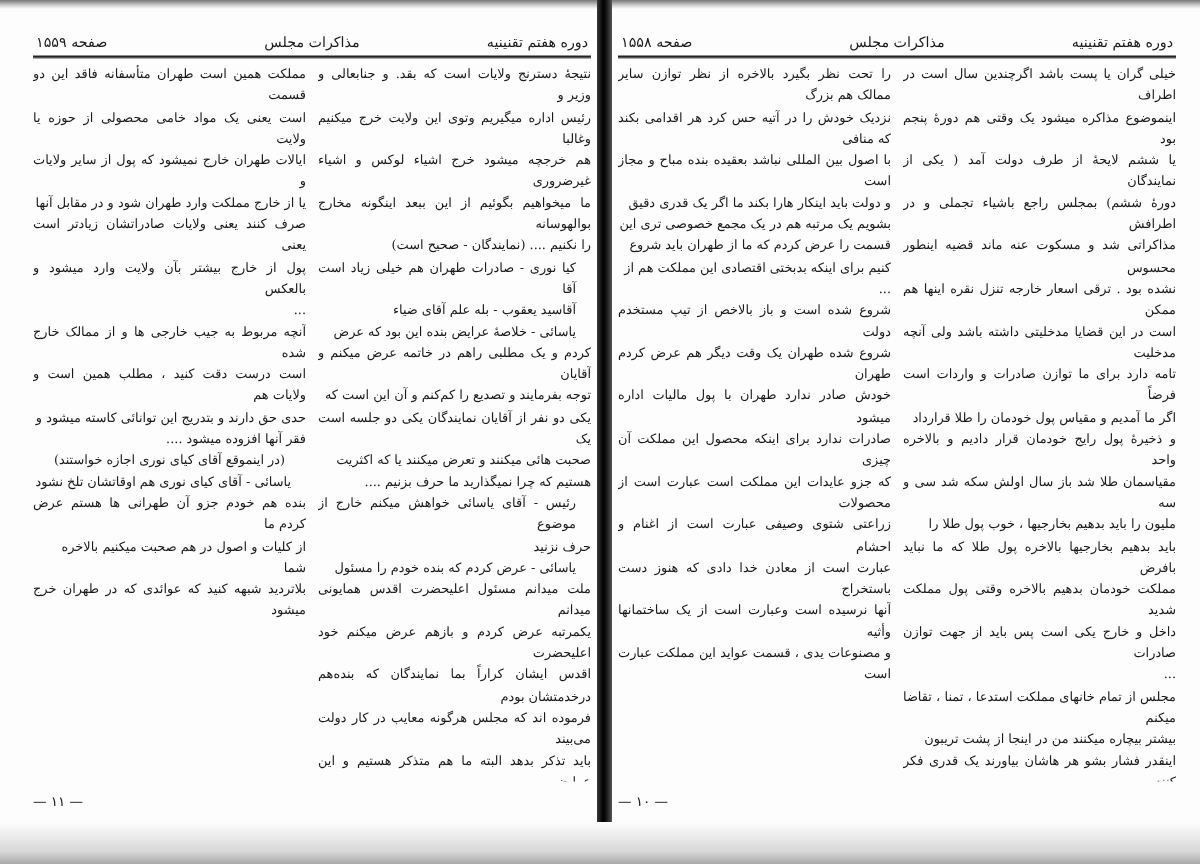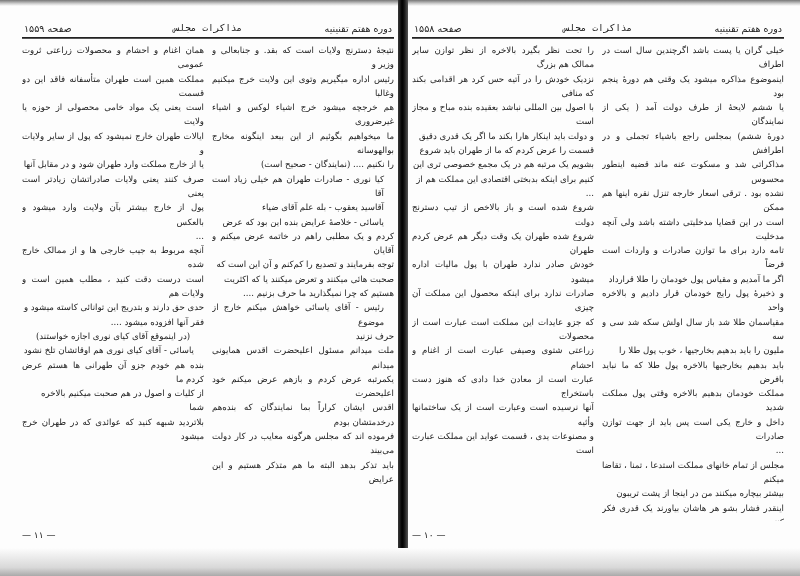--- a/index.html
+++ b/index.html
@@ -17,21 +17,21 @@
     
     .gutter { position: absolute; left: 398px; top: 0; width: 10px; height: 576px;
       background: linear-gradient(to right, #3a3a3a 0%, #000 40%, #111 60%, #555 100%); }
 
     .page { position: absolute; top: 18px; height: 520px; direction: rtl; }
     .page.left  { left: 22px;  width: 372px; }
     .page.right { left: 412px; width: 372px; }
 
     .running-head { position: relative; height: 16px; font-size: 9.5px; display: flex;
       justify-content: space-between; align-items: flex-end; padding: 0 2px; }
-    .running-head .center { position: absolute; left: 0; right: 0; text-align: center; bottom: 0; font-family: Liberation Mono, monospace; }
+    .running-head .center { position: absolute; left: 0; right: 0; text-align: center; bottom: 0; }
     .head-rule { height: 2px; border-top: 1.5px solid #222; border-bottom: 0.5px solid #555; margin-top: 3px; margin-bottom: 4px; }
 
     .columns { display: flex; flex-direction: row; gap: 8px; height: 478px; }
     .col { flex: 1; font-size: 8.6px; line-height: 14.3px; text-align: justify; overflow: hidden;
       font-family: "DejaVu Serif", serif; }
     .indent { padding-right: 10px; display: block; }
     .center-line { text-align: center; display: block; }
 
     .folio { position: absolute; bottom: -2px; left: 0; right: 0; text-align: left; font-size: 9px; direction: ltr; }
   </style>
@@ -53,32 +53,33 @@
           <span style="display: block;">نتیجهٔ دسترنج ولایات است که بقد. و جنابعالی و وزیر و</span>
           <span style="display: block;">رئیس اداره میگیریم وتوی این ولایت خرج میکنیم وغالبا</span>
           <span style="display: block;">هم خرجچه میشود خرج اشیاء لوکس و اشیاء غیرضروری</span>
           <span style="display: block;">ما میخواهیم بگوئیم از این ببعد اینگونه مخارج بوالهوسانه</span>
           <span style="display: block;">را نکنیم .... (نمایندگان - صحیح است)</span>
           <span class="indent" style="display: block;">کیا نوری - صادرات طهران هم خیلی زیاد است آقا</span>
           <span class="indent" style="display: block;">آقاسید یعقوب - بله علم آقای ضیاء</span>
           <span class="indent" style="display: block;">یاسائی - خلاصهٔ عرایض بنده این بود که عرض</span>
           <span style="display: block;">کردم و یک مطلبی راهم در خاتمه عرض میکنم و آقایان</span>
           <span style="display: block;">توجه بفرمایند و تصدیع را کم‌کنم و آن این است که</span>
+          <span style="display: block;">یکی دو نفر از آقایان نمایندگان یکی دو جلسه است یک</span>
           <span style="display: block;">صحبت هائی میکنند و تعرض میکنند یا که اکثریت</span>
           <span style="display: block;">هستیم که چرا نمیگذارید ما حرف بزنیم ....</span>
           <span class="indent" style="display: block;">رئیس - آقای یاسائی خواهش میکنم خارج از موضوع</span>
           <span style="display: block;">حرف نزنید</span>
+          <span class="indent" style="display: block;">یاسائی - عرض کردم که بنده خودم را مسئول</span>
           <span style="display: block;">ملت میدانم مسئول اعلیحضرت اقدس همایونی میدانم</span>
           <span style="display: block;">یکمرتبه عرض کردم و بازهم عرض میکنم خود اعلیحضرت</span>
           <span style="display: block;">اقدس ایشان کراراً بما نمایندگان که بنده‌هم درخدمتشان بودم</span>
           <span style="display: block;">فرموده اند که مجلس هرگونه معایب در کار دولت می‌بیند</span>
           <span style="display: block;">باید تذکر بدهد البته ما هم متذکر هستیم و این عرایض</span>
         </div>
       <div class="col">
-          <span style="display: block;">همان اغنام و احشام و محصولات زراعتی ثروت عمومی</span>
           <span style="display: block;">مملکت همین است طهران متأسفانه فاقد این دو قسمت</span>
           <span style="display: block;">است یعنی یک مواد خامی محصولی از حوزه یا ولایت</span>
           <span style="display: block;">ایالات طهران خارج نمیشود که پول از سایر ولایات و</span>
           <span style="display: block;">یا از خارج مملکت وارد طهران شود و در مقابل آنها</span>
           <span style="display: block;">صرف کنند یعنی ولایات صادراتشان زیادتر است یعنی</span>
           <span style="display: block;">پول از خارج بیشتر بآن ولایت وارد میشود و بالعکس</span>
           <span style="display: block;">...</span>
           <span style="display: block;">آنچه مربوط به جیب خارجی ها و از ممالک خارج شده</span>
           <span style="display: block;">است درست دقت کنید ، مطلب همین است و ولایات هم</span>
           <span style="display: block;">حدی حق دارند و بتدریج این توانائی کاسته میشود و</span>
@@ -122,25 +123,25 @@
           <span style="display: block;">...</span>
           <span style="display: block;">مجلس از تمام خانهای مملکت استدعا ، تمنا ، تقاضا میکنم</span>
           <span style="display: block;">بیشتر بیچاره میکنند من در اینجا از پشت تریبون</span>
           <span style="display: block;">اینقدر فشار بشو هر هاشان بیاورند یک قدری فکر کنند</span>
         </div>
       <div class="col">
           <span style="display: block;">را تحت نظر بگیرد بالاخره از نظر توازن سایر ممالک هم بزرگ</span>
           <span style="display: block;">نزدیک خودش را در آتیه حس کرد هر اقدامی بکند که منافی</span>
           <span style="display: block;">با اصول بین المللی نباشد بعقیده بنده مباح و مجاز است</span>
           <span style="display: block;">و دولت باید اینکار هارا بکند ما اگر یک قدری دقیق</span>
+          <span style="display: block;">بشویم یک مرتبه هم در یک مجمع خصوصی تری این</span>
           <span style="display: block;">قسمت را عرض کردم که ما از طهران باید شروع</span>
-          <span style="display: block;">بشویم یک مرتبه هم در یک مجمع خصوصی تری این</span>
           <span style="display: block;">کنیم برای اینکه بدبختی اقتصادی این مملکت هم از</span>
           <span style="display: block;">...</span>
-          <span style="display: block;">شروع شده است و باز بالاخص از تیپ دسترنج دولت</span>
+          <span style="display: block;">شروع شده است و باز بالاخص از تیپ مستخدم دولت</span>
           <span style="display: block;">شروع شده طهران یک وقت دیگر هم عرض کردم طهران</span>
           <span style="display: block;">خودش صادر ندارد طهران با پول مالیات اداره میشود</span>
           <span style="display: block;">صادرات ندارد برای اینکه محصول این مملکت آن چیزی</span>
           <span style="display: block;">که جزو عایدات این مملکت است عبارت است از محصولات</span>
           <span style="display: block;">زراعتی شتوی وصیفی عبارت است از اغنام و احشام</span>
           <span style="display: block;">عبارت است از معادن خدا دادی که هنوز دست باستخراج</span>
           <span style="display: block;">آنها نرسیده است وعبارت است از یک ساختمانها وأثیه</span>
           <span style="display: block;">و مصنوعات یدی ، قسمت عواید این مملکت عبارت است</span>
         </div>
     </div>

